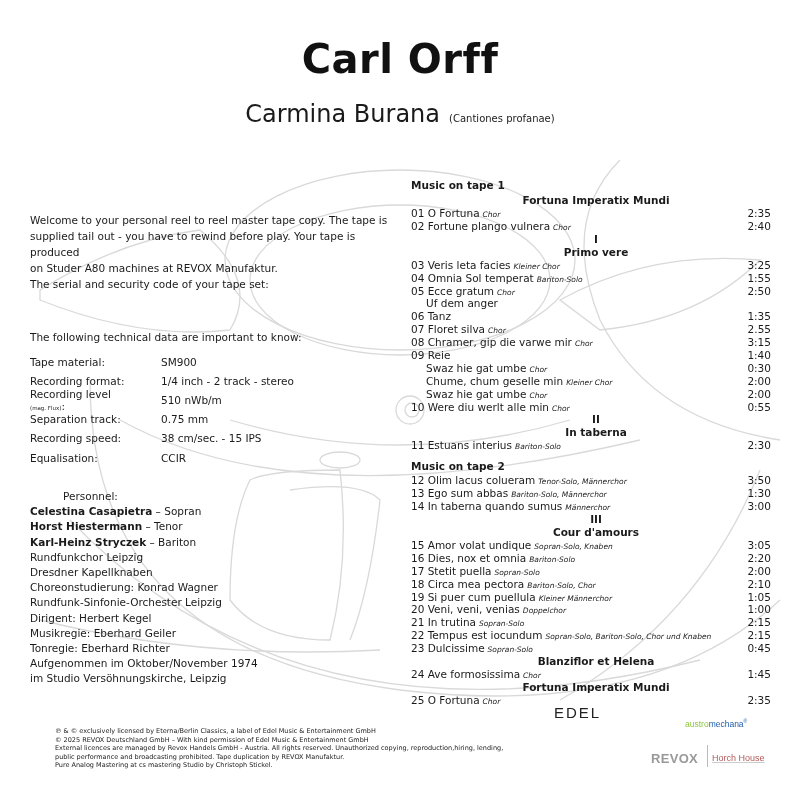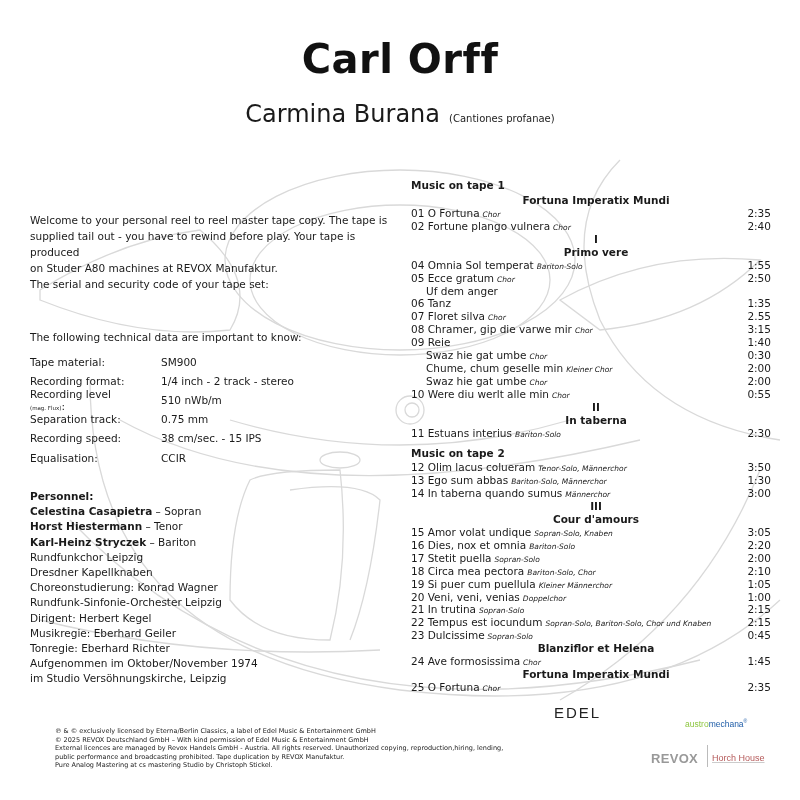--- a/index.html
+++ b/index.html
@@ -17,21 +17,21 @@
   .left { position: absolute; left: 30px; top: 177px; width: 370px; font-size: 10.5px; line-height: 16px; z-index: 1; margin-top: 35px; }
   .intro p { margin: 0; }
   .tech-heading { position: absolute; left: 30px; top: 331px; font-size: 10.5px; z-index: 1; }
   .tech { position: absolute; left: 30px; top: 352px; z-index: 1; font-size: 10.5px; }
   .tech-row { display: flex; height: 19.2px; align-items: center; gap: 32px; }
   .tech-row .k { width: 99px; }
   .tech-row .k small { font-size: 5.5px; }
   .tech-row .v { }
 
   .personnel { position: absolute; left: 30px; top: 489px; z-index: 1; font-size: 10.5px; line-height: 15.2px; }
-  .personnel .h { font-weight: bold; }
+  .personnel .h { font-weight: normal; margin-left: 33px; }
   .personnel b { font-weight: bold; }
 
   .tracks { position: absolute; left: 411px; top: 177px; width: 360px; z-index: 1; font-size: 10.5px; }
   .tape-h { font-weight: bold; height: 16px; line-height: 16px; }
   .tape-h.t2 { margin-top: 6px; }
   .sec { text-align: center; font-weight: bold; height: 13px; line-height: 13px; padding-left: 10px; }
   .sec.first { margin-top: 1px; }
   .trk { display: flex; justify-content: space-between; height: 12.9px; line-height: 12.9px; }
   .trk .name i { font-size: 7.5px; font-style: italic; margin-left: 3px; }
   .trk.sub .name { padding-left: 15px; }
@@ -135,20 +135,24 @@
       <span class="name"><span>01 O Fortuna</span><i>Chor</i></span>
       <span class="dur">2:35</span>
     </div>
   <div class="trk">
       <span class="name"><span>02 Fortune plango vulnera</span><i>Chor</i></span>
       <span class="dur">2:40</span>
     </div>
   <div class="sec">I</div>
   <div class="sec">Primo vere</div>
   <div class="trk">
+      <span class="name"><span>03 Veris leta facies</span><i>Kleiner Chor</i></span>
+      <span class="dur">3:25</span>
+    </div>
+  <div class="trk">
       <span class="name"><span>04 Omnia Sol temperat</span><i>Bariton-Solo</i></span>
       <span class="dur">1:55</span>
     </div>
   <div class="trk">
       <span class="name"><span>05 Ecce gratum</span><i>Chor</i></span>
       <span class="dur">2:50</span>
     </div>
   <div class="trk sub">
       <span class="name"><span>Uf dem anger</span></span>
       <span class="dur"></span>

